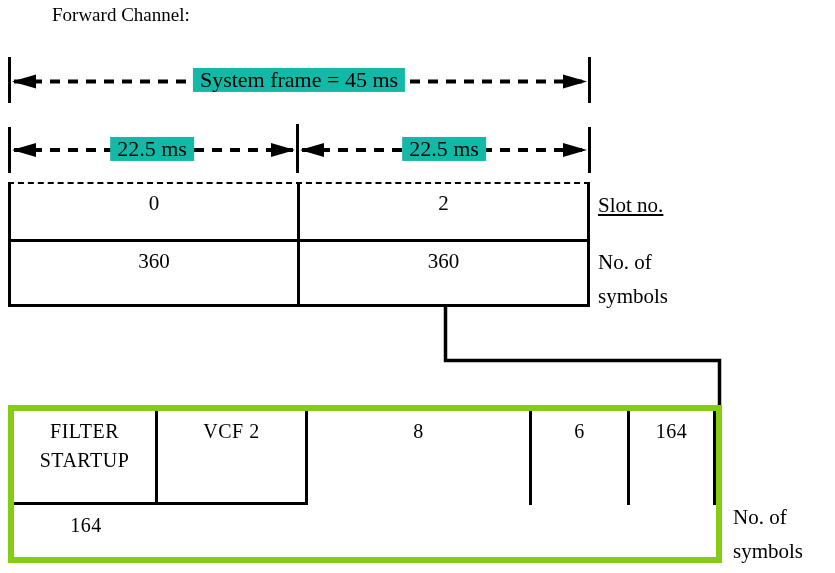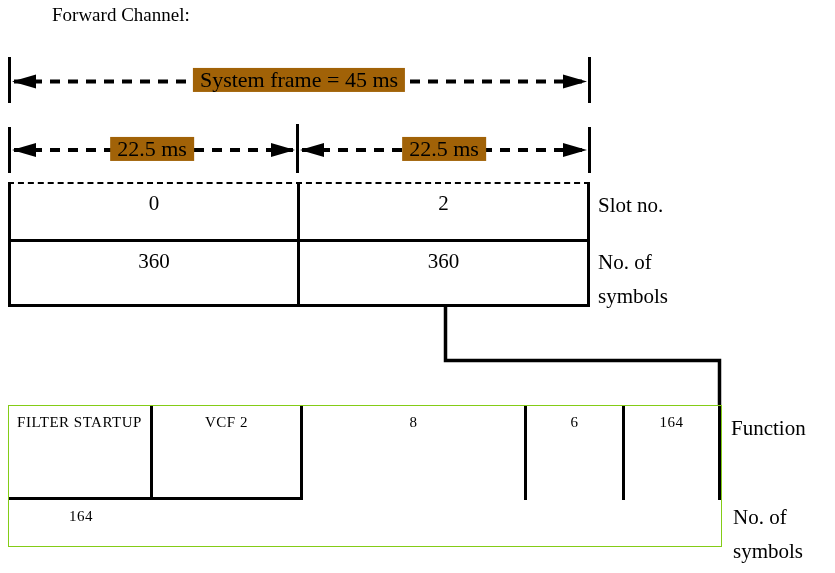--- a/index.html
+++ b/index.html
@@ -15,21 +15,21 @@
   .abs { position: absolute; }
   #diagram-svg { position: absolute; left: 0; top: 0; width: 835px; height: 573px; }
 
   #page-title {
     left: 7px; top: 4px;
     font-size: 19px;
     margin-left: 45px;
   }
 
   .arrow-label {
-    background: #a16207;
+    background: #14b8a6;
     font-size: 22px;
     padding: 0 7px;
     transform: translate(-50%, -54%);
     white-space: nowrap;
     line-height: 1.1;
   }
 
   
   #slot-table {
     left: 8px; top: 182px;
@@ -46,27 +46,27 @@
     box-sizing: border-box;
     text-align: center;
     padding-top: 7px;
   }
   #slot-table .cell.c0 { border-right: 3px solid #000; }
   #slot-table .cell.r0 { border-bottom: 3px solid #000; }
 
   
   #function-table {
     left: 8px; top: 405px;
-    width: 714px; height: 142px;
+    width: 714px; height: 158px;
     box-sizing: border-box;
-    border: 1px solid #84cc16;
+    border: 6px solid #84cc16;
     display: grid;
     grid-template-columns: 144px 150px 224px 98px 1fr;
     grid-template-rows: 94px 1fr;
-    font-size: 15px;
+    font-size: 20px;
   }
   #function-table .cell {
     box-sizing: border-box;
     text-align: center;
     padding: 6px 2px 0 2px;
     line-height: 1.45;
     letter-spacing: 0.5px;
   }
   #function-table .cell:not(.clast) { border-right: 3px solid #000; }
   #function-table .cell.r0 { border-bottom: 3px solid #000; }
@@ -117,27 +117,26 @@
   <div class="abs arrow-label" style="left:299px; top:81px;">System frame = 45 ms</div>
   <div class="abs arrow-label" style="left:152px; top:150px;">22.5 ms</div>
   <div class="abs arrow-label" style="left:444px; top:150px;">22.5 ms</div>
 
   <div id="slot-table" class="abs">
     <div class="cell c0 r0">0</div>
     <div class="cell c1 r0">2</div>
     <div class="cell c0 r1">360</div>
     <div class="cell c1 r1">360</div>
   </div>
-  <div class="abs side-label" style="left:598px; top:189px;">Slot no.</div>
+  <div class="abs side-label" style="left:598px; top:189px;text-decoration:underline;">Slot no.</div>
   <div class="abs side-label wrap-90" style="left:598px; top:246px;">No. of symbols</div>
 
   <div id="function-table" class="abs">
     <div class="cell r0">FILTER STARTUP</div>
     <div class="cell r0">VCF 2</div>
     <div class="cell r1">8</div>
     <div class="cell r1">6</div>
     <div class="cell r1">164</div>
     <div class="cell r1 clast">164</div>
   </div>
-  <div class="abs side-label" style="left:731px; top:412px;">Function</div>
   <div class="abs side-label wrap-90" style="left:733px; top:501px;">No. of symbols</div>
 
 </div>
 
 </body></html>

